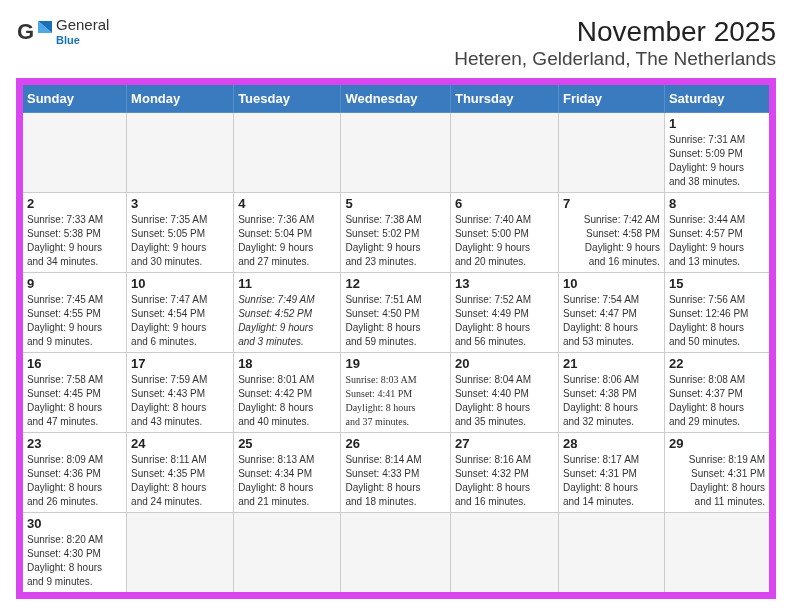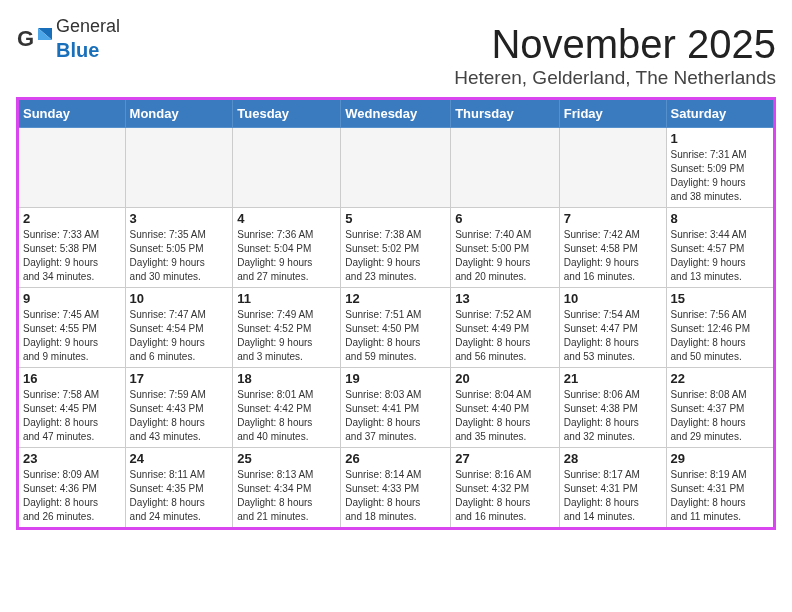--- a/index.html
+++ b/index.html
@@ -22,33 +22,32 @@
       gap: 4px;
     }
     .logo-icon {
       width: 36px;
       height: 30px;
     }
     .title-block {
       text-align: right;
     }
     .month-title {
-      font-size: 40px;
+      font-size: 28px;
       font-weight: normal;
       color: #222;
-      margin-top: 6px;
     }
     .location {
       font-size: 19px;
       color: #444;
     }
     .calendar {
       width: 100%;
       border-collapse: collapse;
-      border: 3px solid #d946ef;
+      border: 7px solid #d946ef;
     }
     .calendar th {
       background-color: #3a7abf;
       color: #fff;
       font-size: 13px;
       font-weight: bold;
       padding: 6px 4px;
       text-align: left;
       border: 1px solid #5590cc;
     }
@@ -87,22 +86,22 @@
   <div class="logo">
     <svg class="logo-icon" viewBox="0 0 36 30" xmlns="http://www.w3.org/2000/svg">
       <rect x="0" y="0" width="36" height="30" fill="white"></rect>
 
       <text x="1" y="22" font-size="22" font-family="Arial" font-weight="bold" fill="#333">G</text>
 
       <polygon points="22,4 36,4 36,16 22,4" fill="#1a6fba"></polygon>
       <polygon points="22,4 36,16 22,16" fill="#4da6e8"></polygon>
     </svg>
     <div>
-      <div style="font-size:18px; color:#333; line-height:1.2;">General</div>
-      <div style="font-size:20px; color:#1a6fba; font-weight:bold; line-height:1.2;">Blue</div>
+      <div style="font-size:15px; color:#333; line-height:1.2;">General</div>
+      <div style="font-size:11px; color:#1a6fba; font-weight:bold; line-height:1.2;">Blue</div>
     </div>
   </div>
   <div class="title-block">
     <div class="month-title">November 2025</div>
     <div class="location">Heteren, Gelderland, The Netherlands</div>
   </div>
 </div>
 
 <table class="calendar">
   <thead>
@@ -163,21 +162,21 @@
         </td>
         <td>
           <span class="day-number">6</span>
           <div class="day-info" style="white-space: pre-line;">Sunrise: 7:40 AM
 Sunset: 5:00 PM
 Daylight: 9 hours
 and 20 minutes.</div>
         </td>
         <td>
           <span class="day-number">7</span>
-          <div class="day-info" style="white-space: pre-line;">Sunrise: 7:42 AM
+          <div class="day-info" style="white-space: pre-line; text-align: right;">Sunrise: 7:42 AM
 Sunset: 4:58 PM
 Daylight: 9 hours
 and 16 minutes.</div>
         </td>
         <td>
           <span class="day-number">8</span>
           <div class="day-info" style="white-space: pre-line;">Sunrise: 3:44 AM
 Sunset: 4:57 PM
 Daylight: 9 hours
 and 13 minutes.</div>
@@ -193,21 +192,21 @@
         </td>
         <td>
           <span class="day-number">10</span>
           <div class="day-info" style="white-space: pre-line;">Sunrise: 7:47 AM
 Sunset: 4:54 PM
 Daylight: 9 hours
 and 6 minutes.</div>
         </td>
         <td>
           <span class="day-number">11</span>
-          <div class="day-info" style="white-space: pre-line;">Sunrise: 7:49 AM
+          <div class="day-info" style="white-space: pre-line; font-style: italic;">Sunrise: 7:49 AM
 Sunset: 4:52 PM
 Daylight: 9 hours
 and 3 minutes.</div>
         </td>
         <td>
           <span class="day-number">12</span>
           <div class="day-info" style="white-space: pre-line;">Sunrise: 7:51 AM
 Sunset: 4:50 PM
 Daylight: 8 hours
 and 59 minutes.</div>
@@ -251,21 +250,21 @@
         </td>
         <td>
           <span class="day-number">18</span>
           <div class="day-info" style="white-space: pre-line;">Sunrise: 8:01 AM
 Sunset: 4:42 PM
 Daylight: 8 hours
 and 40 minutes.</div>
         </td>
         <td>
           <span class="day-number">19</span>
-          <div class="day-info" style="white-space: pre-line;">Sunrise: 8:03 AM
+          <div class="day-info" style="white-space: pre-line; font-family: Liberation Serif, serif;">Sunrise: 8:03 AM
 Sunset: 4:41 PM
 Daylight: 8 hours
 and 37 minutes.</div>
         </td>
         <td>
           <span class="day-number">20</span>
           <div class="day-info" style="white-space: pre-line;">Sunrise: 8:04 AM
 Sunset: 4:40 PM
 Daylight: 8 hours
 and 35 minutes.</div>
@@ -323,20 +322,35 @@
         </td>
         <td>
           <span class="day-number">28</span>
           <div class="day-info" style="white-space: pre-line;">Sunrise: 8:17 AM
 Sunset: 4:31 PM
 Daylight: 8 hours
 and 14 minutes.</div>
         </td>
         <td>
           <span class="day-number">29</span>
-          <div class="day-info" style="white-space: pre-line;">Sunrise: 8:19 AM
+          <div class="day-info" style="white-space: pre-line; text-align: right;">Sunrise: 8:19 AM
 Sunset: 4:31 PM
 Daylight: 8 hours
 and 11 minutes.</div>
         </td>
+      </tr>
+      <tr>
+        <td>
+          <span class="day-number">30</span>
+          <div class="day-info" style="white-space: pre-line;">Sunrise: 8:20 AM
+Sunset: 4:30 PM
+Daylight: 8 hours
+and 9 minutes.</div>
+        </td>
+        <td class="empty"></td>
+        <td class="empty"></td>
+        <td class="empty"></td>
+        <td class="empty"></td>
+        <td class="empty"></td>
+        <td class="empty"></td>
       </tr>
     </tbody>
 </table>
 
 </body></html>

